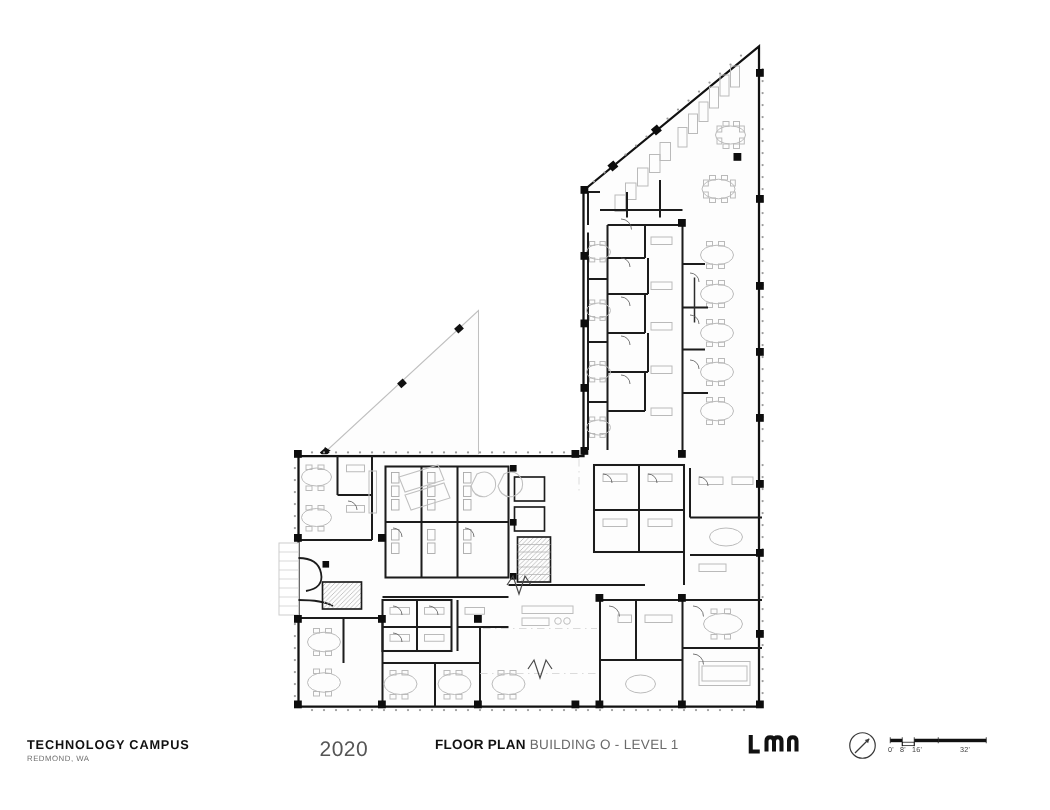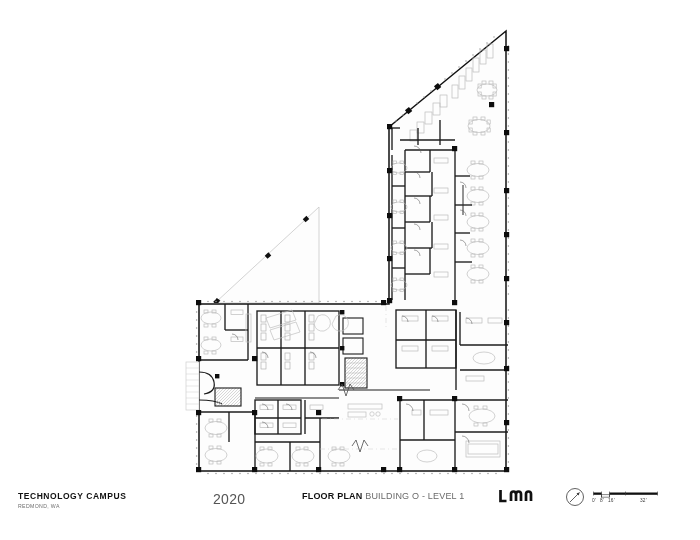--- a/index.html
+++ b/index.html
@@ -61,21 +61,21 @@
   .tb-year {
     position: absolute;
     left: 213px;
     top: 9px;
     font-size: 14px;
     color: #555555;
     letter-spacing: 0.3px;
   }
   .tb-sheet {
     position: absolute;
-    left: 302px;
+    left: 290px;
     top: 9px;
     font-size: 9px;
     color: #4a4a4a;
     letter-spacing: 0.2px;
     white-space: nowrap;
   }
   .tb-sheet b {
     color: #111111;
     font-weight: bold;
   }

